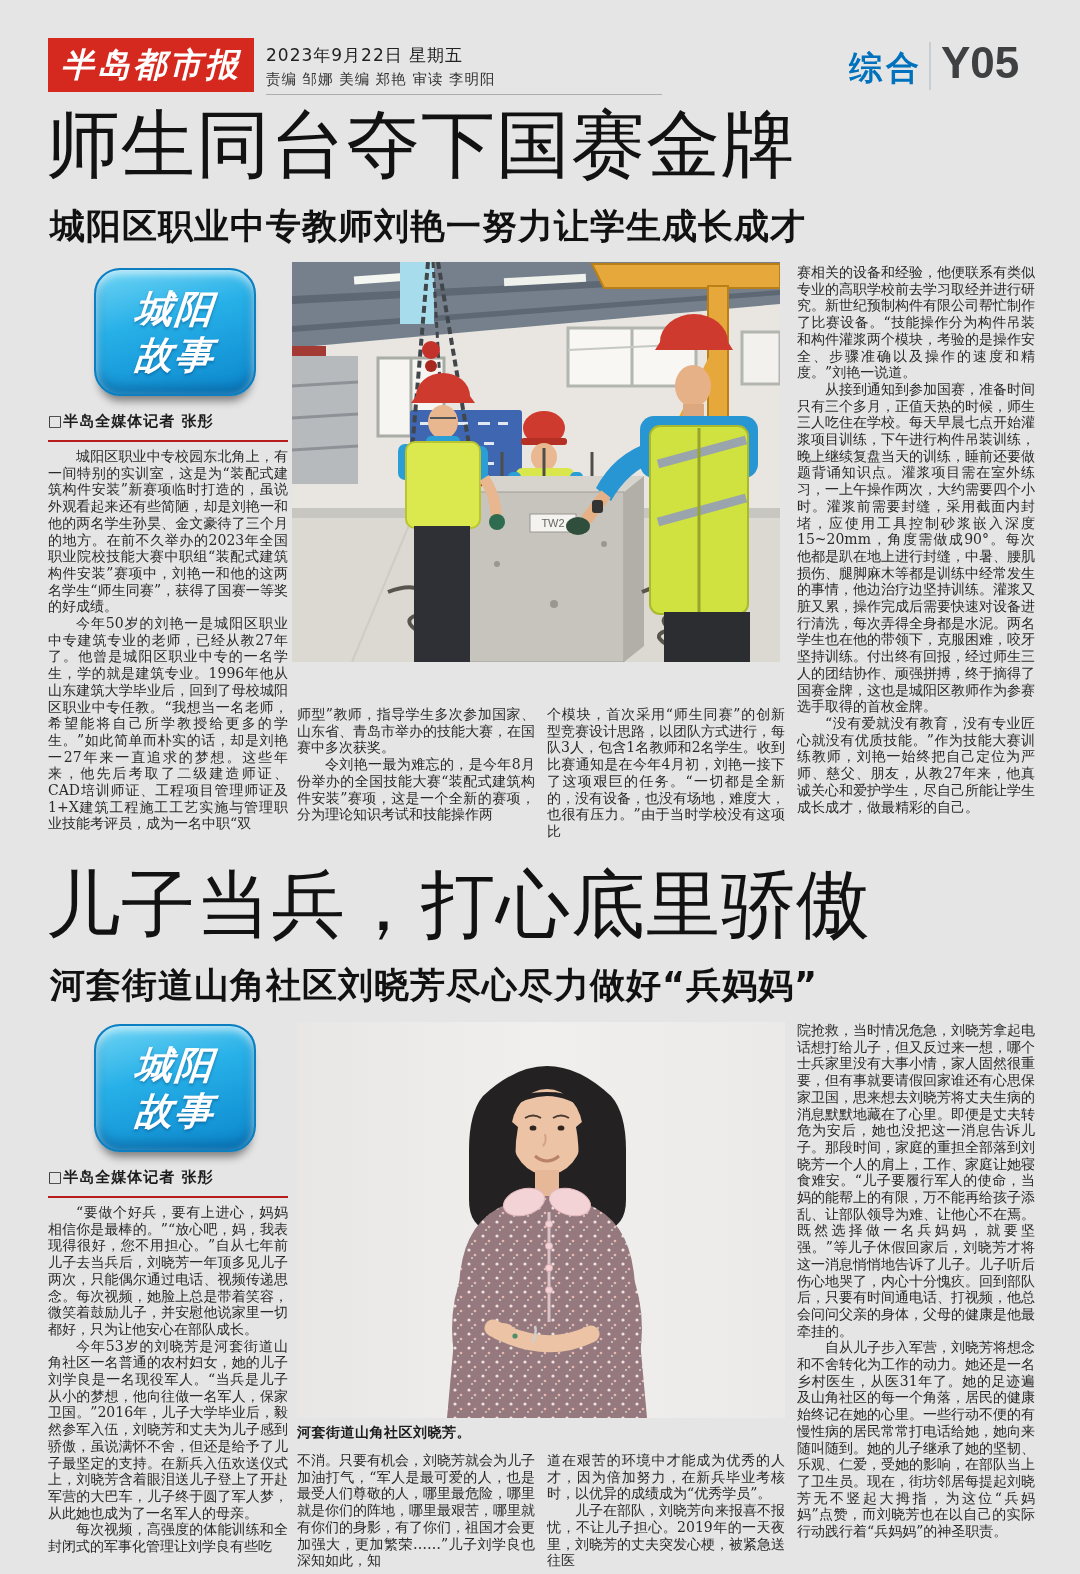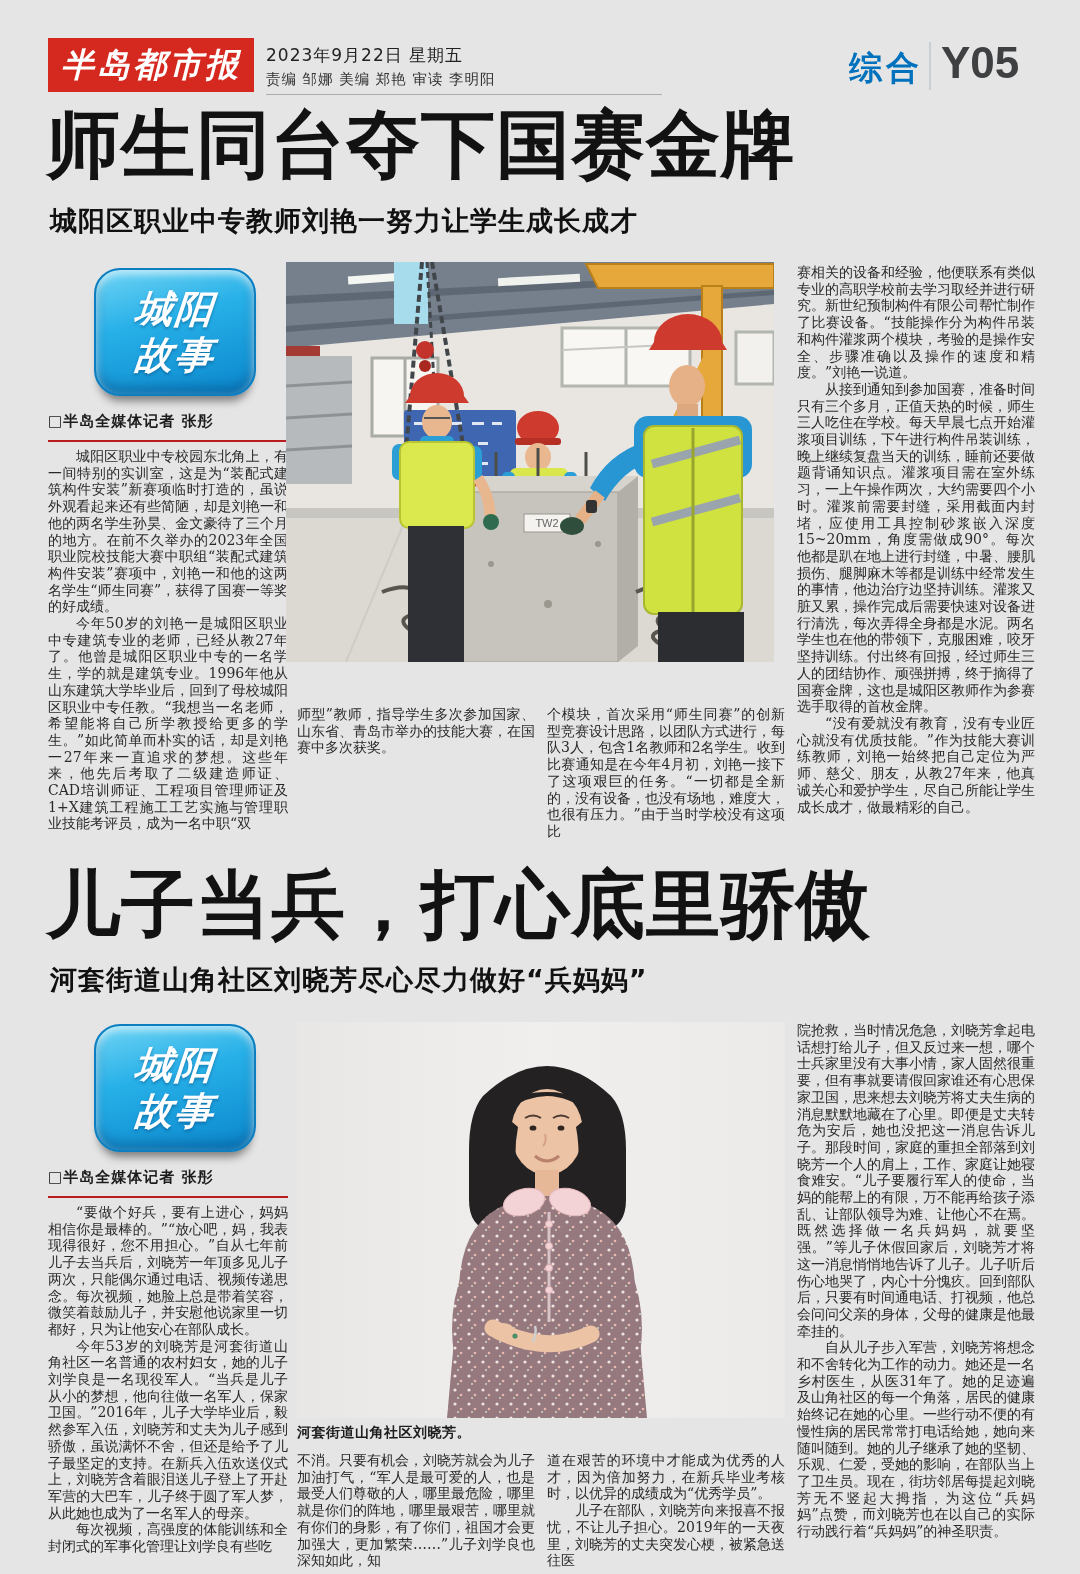--- a/index.html
+++ b/index.html
@@ -10,23 +10,23 @@
   .masthead{background:#d5281e;color:#fff;display:flex;align-items:center;justify-content:center;
             font-family:"DejaVu Serif",serif;font-weight:bold;font-style:italic;
             font-size:33px;letter-spacing:3px;}
   .dateline{font-size:17px;color:#222;letter-spacing:1px;}
   .editors{font-size:14.5px;color:#333;letter-spacing:1px;}
   .hrule{background:#adadad;height:1px;}
   .section{color:#0071bc;font-weight:bold;font-size:33px;letter-spacing:4px;}
   .vdiv{width:2px;background:#c9ced3;}
   .pageno{color:#3e4042;font-weight:bold;font-size:44px;font-family:"Liberation Sans",sans-serif;}
   
-  .headline{font-weight:700;color:#121212;font-size:74px;line-height:1.0;letter-spacing:1px;
+  .headline{font-weight:400;color:#121212;font-size:74px;line-height:1.0;letter-spacing:1px;
             font-family:"Liberation Sans",sans-serif;white-space:nowrap;}
-  .subhead{font-weight:600;color:#111;font-size:27px;letter-spacing:1px;white-space:nowrap;}
+  .subhead{font-weight:600;color:#111;font-size:35px;letter-spacing:1px;white-space:nowrap;}
   
   .badge{border-radius:26px;border:2px solid #0d7fc0;
          background:linear-gradient(165deg,#6fd4f4 0%,#27b0e8 40%,#0a86cc 100%);
          box-shadow:0 10px 9px -5px rgba(0,0,0,0.45), inset 0 4px 8px rgba(255,255,255,0.65), inset 0 -8px 12px rgba(0,40,90,0.30);
          display:flex;flex-direction:column;align-items:center;justify-content:center;}
   .badge span{display:block;color:#fff;font-weight:bold;font-style:italic;font-size:38px;
               line-height:46px;letter-spacing:2px;transform:skewX(-5deg);
               text-shadow:0 2px 3px rgba(0,40,90,.35);}
   
   .byline{font-size:15px;font-weight:bold;color:#1c1c1c;border-bottom:2px solid #b91c1c;
@@ -60,21 +60,21 @@
     <span>故事</span>
   </div>
 
   <div class="abs byline" style="left:48px;top:412px;width:240px;">□半岛全媒体记者  张彤</div>
 
   <div class="abs body-col" style="left:48px;top:448px;width:240px;height:416px;">
       <p class="indent">城阳区职业中专校园东北角上，有一间特别的实训室，这是为“装配式建筑构件安装”新赛项临时打造的，虽说外观看起来还有些简陋，却是刘艳一和他的两名学生孙昊、金文豪待了三个月的地方。在前不久举办的2023年全国职业院校技能大赛中职组“装配式建筑构件安装”赛项中，刘艳一和他的这两名学生“师生同赛”，获得了国赛一等奖的好成绩。</p>
       <p class="indent">今年50岁的刘艳一是城阳区职业中专建筑专业的老师，已经从教27年了。他曾是城阳区职业中专的一名学生，学的就是建筑专业。1996年他从山东建筑大学毕业后，回到了母校城阳区职业中专任教。“我想当一名老师，希望能将自己所学教授给更多的学生。”如此简单而朴实的话，却是刘艳一27年来一直追求的梦想。这些年来，他先后考取了二级建造师证、CAD培训师证、工程项目管理师证及1+X建筑工程施工工艺实施与管理职业技能考评员，成为一名中职“双</p>
     </div>
 
-  <div class="abs photo" style="left:286px;top:262px;width:488px;height:400px;">
+  <div class="abs photo" style="left:292px;top:262px;width:488px;height:400px;">
     <svg width="488" height="400" viewBox="0 0 488 400">
       <rect width="488" height="400" fill="#e9e6e1"></rect>
       <polygon points="0,0 488,0 488,42 0,86" fill="#75808c"></polygon>
       <polygon points="0,34 488,10 488,16 0,42" fill="#5d6874"></polygon>
       <polygon points="0,64 488,28 488,33 0,70" fill="#5d6874"></polygon>
       <rect x="62" y="12" width="70" height="8" fill="#f4f6f2" transform="rotate(-4 97 16)"></rect>
       <rect x="212" y="14" width="82" height="8" fill="#eef1ec" transform="rotate(-3 253 18)"></rect>
       <rect x="0" y="84" width="34" height="28" fill="#a33b34"></rect>
       <rect x="0" y="94" width="66" height="128" fill="#b7babd"></rect>
       <line x1="0" y1="124" x2="66" y2="120" stroke="#8e9296" stroke-width="3"></line>
@@ -161,20 +161,21 @@
       <line x1="407" y1="166" x2="407" y2="350" stroke="#97a52c" stroke-width="3"></line>
       <path d="M314,232 L294,258" stroke="#e7b188" stroke-width="12" fill="none"></path>
       <rect x="300" y="238" width="11" height="13" rx="3" fill="#333"></rect>
       <ellipse cx="286" cy="264" rx="12" ry="9" fill="#2f4f3c"></ellipse>
       <rect x="372" y="350" width="86" height="50" fill="#2c2d31"></rect>
     </svg>
   </div>
 
   <div class="abs body-col" style="left:297px;top:706px;width:238px;height:140px;">
       <p>师型”教师，指导学生多次参加国家、山东省、青岛市举办的技能大赛，在国赛中多次获奖。</p>
+      <p class="indent">令刘艳一最为难忘的，是今年8月份举办的全国技能大赛“装配式建筑构件安装”赛项，这是一个全新的赛项，分为理论知识考试和技能操作两</p>
     </div>
   <div class="abs body-col" style="left:547px;top:706px;width:238px;height:140px;">
       <p>个模块，首次采用“师生同赛”的创新型竞赛设计思路，以团队方式进行，每队3人，包含1名教师和2名学生。收到比赛通知是在今年4月初，刘艳一接下了这项艰巨的任务。“一切都是全新的，没有设备，也没有场地，难度大，也很有压力。”由于当时学校没有这项比</p>
     </div>
   <div class="abs body-col" style="left:797px;top:264px;width:238px;height:584px;">
       <p>赛相关的设备和经验，他便联系有类似专业的高职学校前去学习取经并进行研究。新世纪预制构件有限公司帮忙制作了比赛设备。“技能操作分为构件吊装和构件灌浆两个模块，考验的是操作安全、步骤准确以及操作的速度和精度。”刘艳一说道。</p>
       <p class="indent">从接到通知到参加国赛，准备时间只有三个多月，正值天热的时候，师生三人吃住在学校。每天早晨七点开始灌浆项目训练，下午进行构件吊装训练，晚上继续复盘当天的训练，睡前还要做题背诵知识点。灌浆项目需在室外练习，一上午操作两次，大约需要四个小时。灌浆前需要封缝，采用截面内封堵，应使用工具控制砂浆嵌入深度15~20mm，角度需做成90°。每次他都是趴在地上进行封缝，中暑、腰肌损伤、腿脚麻木等都是训练中经常发生的事情，他边治疗边坚持训练。灌浆又脏又累，操作完成后需要快速对设备进行清洗，每次弄得全身都是水泥。两名学生也在他的带领下，克服困难，咬牙坚持训练。付出终有回报，经过师生三人的团结协作、顽强拼搏，终于摘得了国赛金牌，这也是城阳区教师作为参赛选手取得的首枚金牌。</p>
       <p class="indent">“没有爱就没有教育，没有专业匠心就没有优质技能。”作为技能大赛训练教师，刘艳一始终把自己定位为严师、慈父、朋友，从教27年来，他真诚关心和爱护学生，尽自己所能让学生成长成才，做最精彩的自己。</p>
     </div>
 

